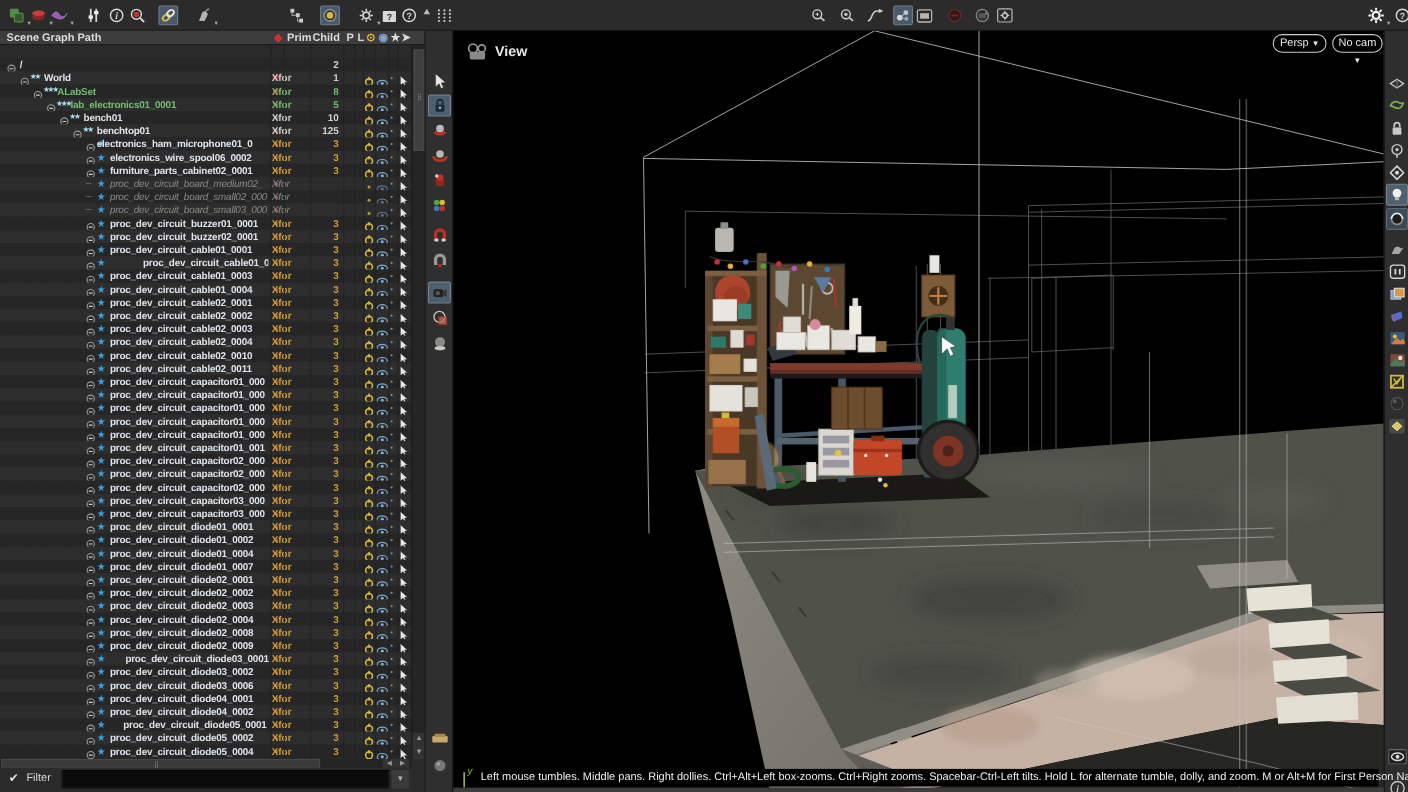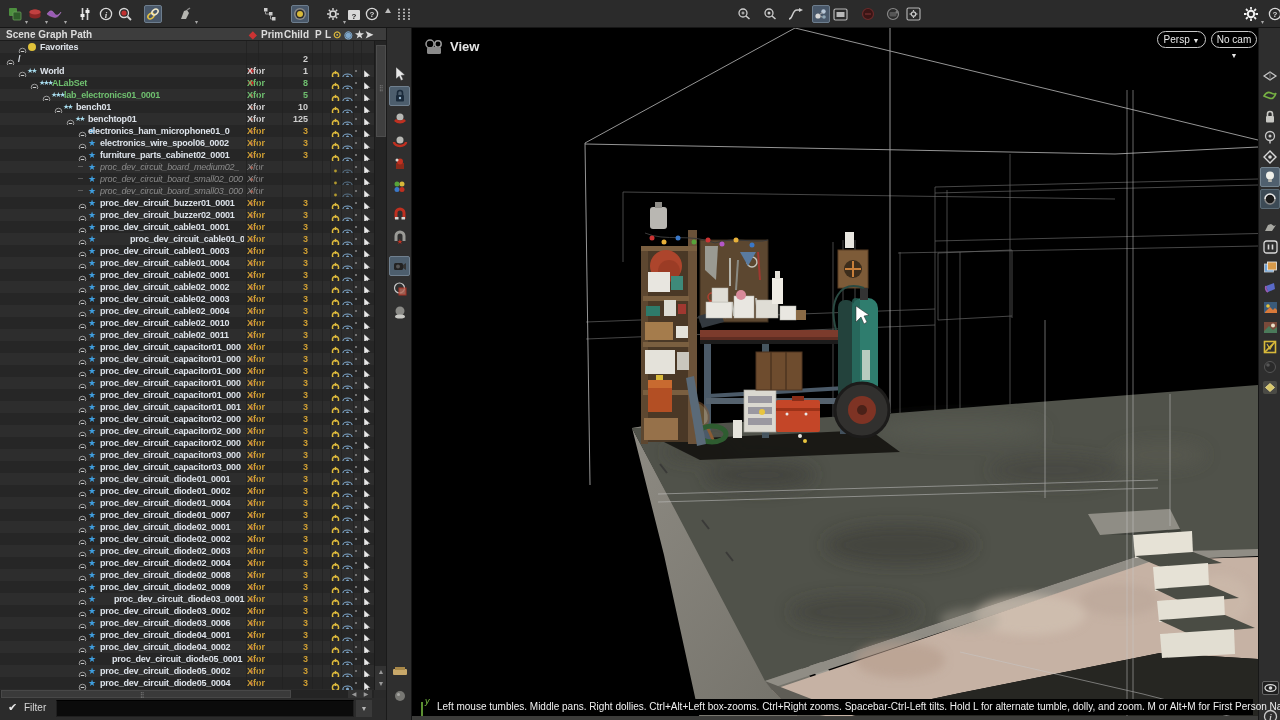--- a/index.html
+++ b/index.html
@@ -249,28 +249,20 @@
       <span style="left:355px;color:#ddd">★</span>
       <span style="left:365px;color:#ddd">➤</span>
     </div>
     <div id="rows">
         <div class="guide" style="left: 9px; top: 12px; height: 636px;"></div>
         <div class="guide" style="left: 21px; top: 24px; height: 624px;"></div>
         <div class="guide" style="left: 33px; top: 36px; height: 612px;"></div>
         <div class="guide" style="left: 45px; top: 48px; height: 600px;"></div>
         <div class="guide" style="left: 57px; top: 60px; height: 588px;"></div>
         <div class="guide" style="left: 69px; top: 72px; height: 576px;"></div>
-        <div class="row" style="top: 0px; background: rgb(45, 45, 45);">
-          <span style="position: absolute; left: 18px; top: 1px;"><svg width="9" height="9" viewBox="0 0 9 9">
-              <circle cx="4.5" cy="4.5" r="3.3" fill="#2b2b2b" stroke="#9a9a9a" stroke-width="1"></circle>
-              <path d="M2.8,4.5 H6.2" stroke="#ccc" stroke-width="1"></path>
-            </svg></span>
-          <span style="position: absolute; left: 28px; top: 2px; width: 8px; height: 8px; border-radius: 50%; background: rgb(224, 194, 58);"></span>
-          <span class="lbl" style="left: 40px; width: 204px;">Favorites</span>
-        </div>
         <div class="row" style="top: 12px; background: rgb(38, 38, 38);">
           <span style="position: absolute; left: 6px; top: 1px;"><svg width="9" height="9" viewBox="0 0 9 9">
               <circle cx="4.5" cy="4.5" r="3.3" fill="#2b2b2b" stroke="#9a9a9a" stroke-width="1"></circle>
               <path d="M2.8,4.5 H6.2" stroke="#ccc" stroke-width="1"></path>
             </svg></span>
           <span class="lbl" style="left: 18px; width: 226px;">/</span>
           <span class="child" style="color: rgb(208, 208, 208);">2</span>
         </div>
         <div class="row" style="top: 24px; background: rgb(45, 45, 45);">
           <span style="position: absolute; left: 18px; top: 1px;"><svg width="9" height="9" viewBox="0 0 9 9">

